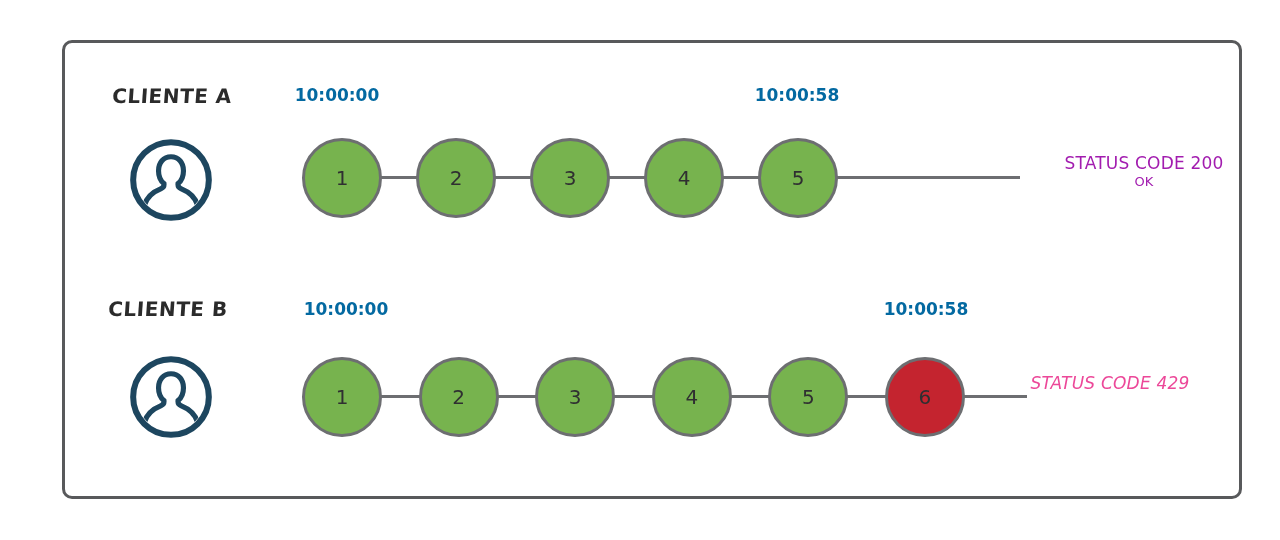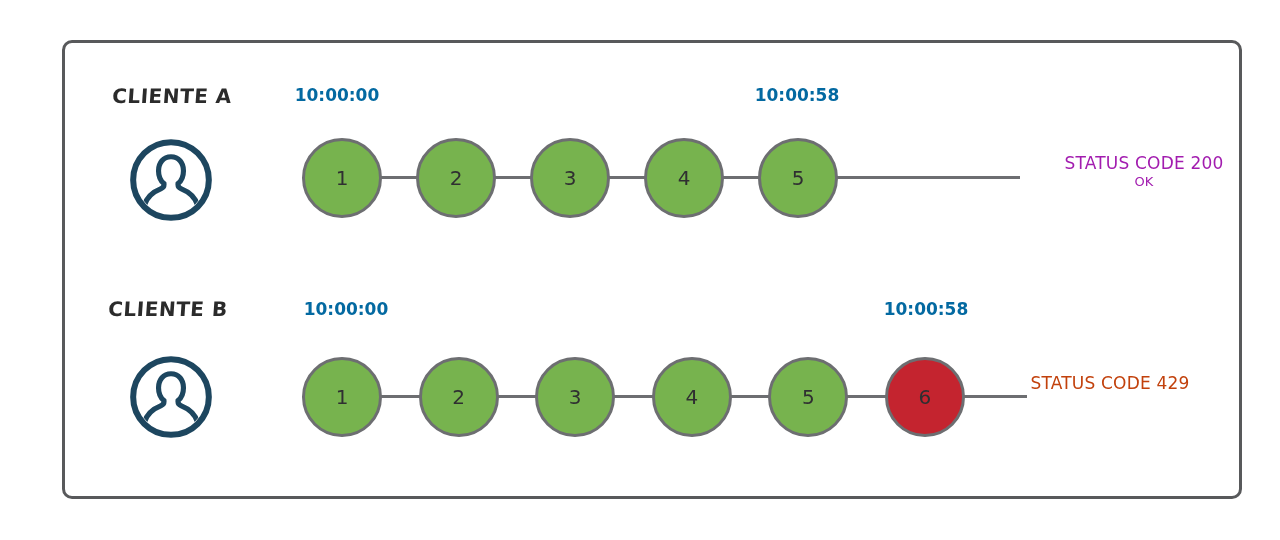--- a/index.html
+++ b/index.html
@@ -34,21 +34,21 @@
   .circles-b{left:302px;top:357px;width:663px;}
   .circle{width:74px;height:74px;border:3px solid #6d6e71;border-radius:50%;
           background:#77b34e;display:flex;align-items:center;justify-content:center;
           font-size:20px;color:#2f2f31;box-sizing:content-box;}
   .circle.blocked{background:#c4242f;}
 
   .status{position:absolute;width:170px;text-align:center;line-height:1.25;}
   .status .l1{font-size:17px;letter-spacing:.2px;}
   .status .l2{font-size:13px;}
   .status-a{left:1025px;top:153px;color:#a21caf;margin-left:34px;}
-  .status-b{left:1025px;top:373px;color:#c2410c;}
+  .status-b{left:1025px;top:373px;color:#ec4899;font-style:italic;}
   .status-b .l2{font-weight:700;}
 </style>
 </head>
 <body>
 
 <div class="page">
   <div class="frame"></div>
 
   <div class="client-label label-a">CLIENTE A</div>
   <div class="ts ts-a1">10:00:00</div>

